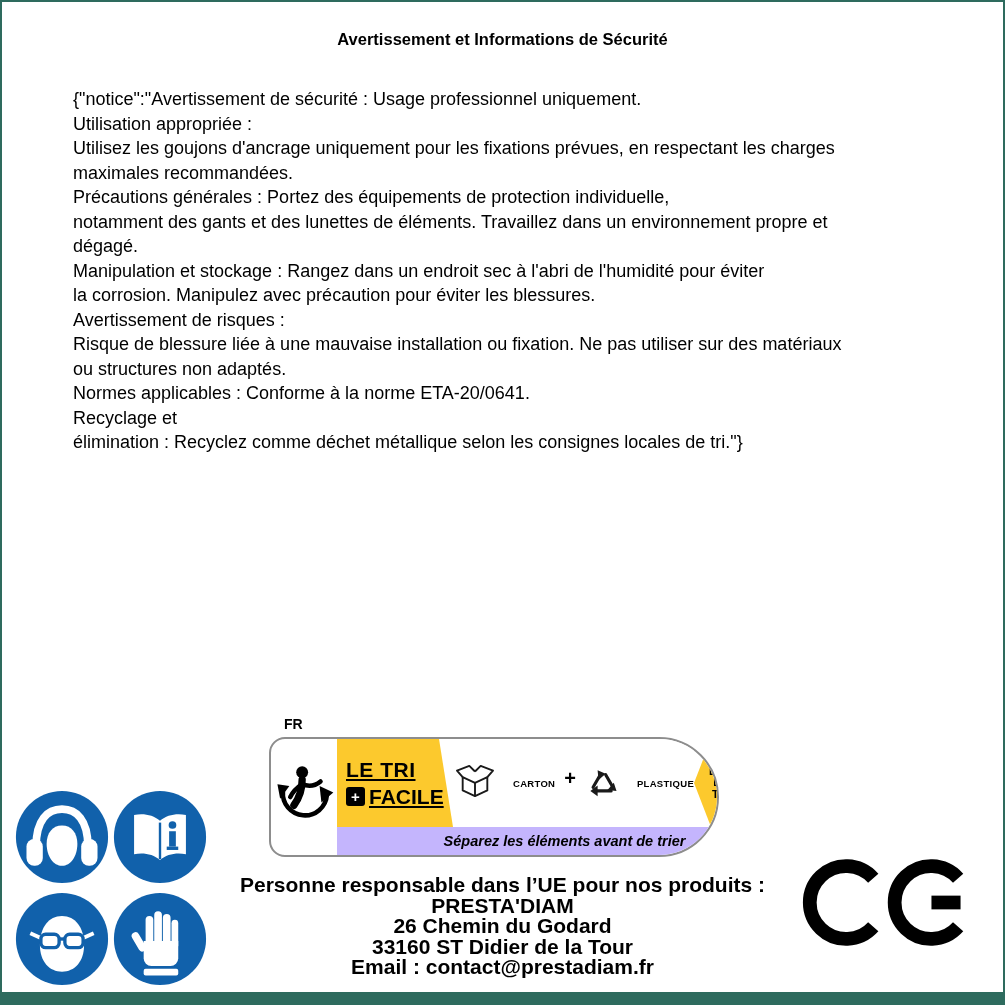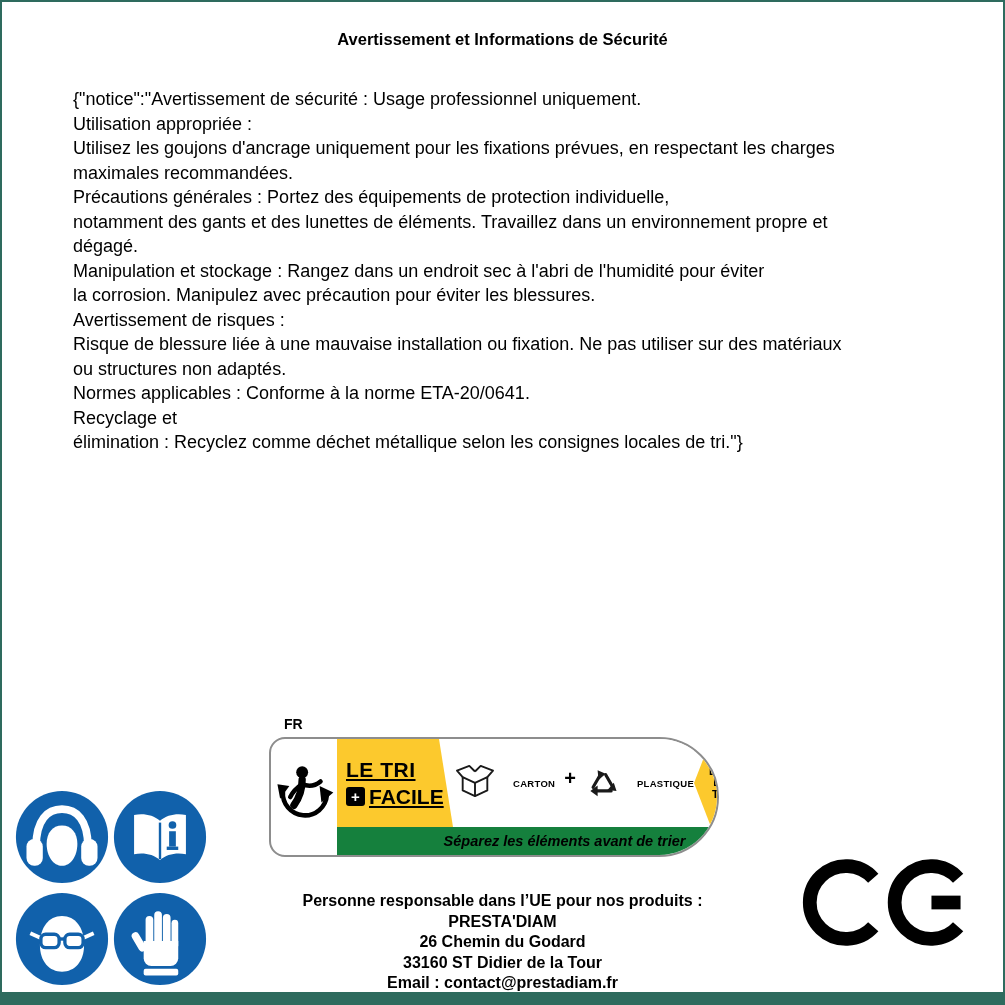--- a/index.html
+++ b/index.html
@@ -44,27 +44,27 @@
   .mat-label { font-size:9.5px; font-weight:700; letter-spacing:0.3px; }
   .mat-plus { font-size:20px; font-weight:700; margin-top:-10px; }
   .tri-flag {
     width:98px; background:#fcc92d;
     clip-path:polygon(17px 0, 100% 0, 100% 100%, 17px 100%, 0 50%);
     display:flex; align-items:center; justify-content:space-between; gap:6px;
     padding-left:15px; box-sizing:border-box;
   }
   .bac-text { font-size:11px; font-weight:800; line-height:11.5px; text-align:center; }
   .tri-tagline {
-    height:28px; background:#15803d; display:flex; align-items:center; justify-content:center;
+    height:28px; background:#c4b5fd; display:flex; align-items:center; justify-content:center;
     font-size:14.5px; font-style:italic; font-weight:700;
   }
 
   .company {
     position:absolute; left:0; top:873px; width:100%; text-align:center;
-    font-size:16px; font-weight:700; line-height:20.5px;margin-top:16px;
+    font-size:21px; font-weight:700; line-height:20.5px;
   }
   .ce-mark { position:absolute; left:800px; top:852px; }
   .picto { position:absolute; }
   #icon-ear { left:12px; top:787px; }
   #icon-book { left:110px; top:787px; }
   #icon-goggles { left:12px; top:889px; }
   #icon-glove { left:110px; top:889px; }
   .bottom-bar { position:absolute; left:0; bottom:0; width:100%; height:11px; background:#2e6b5e; }
 </style>
 </head>

